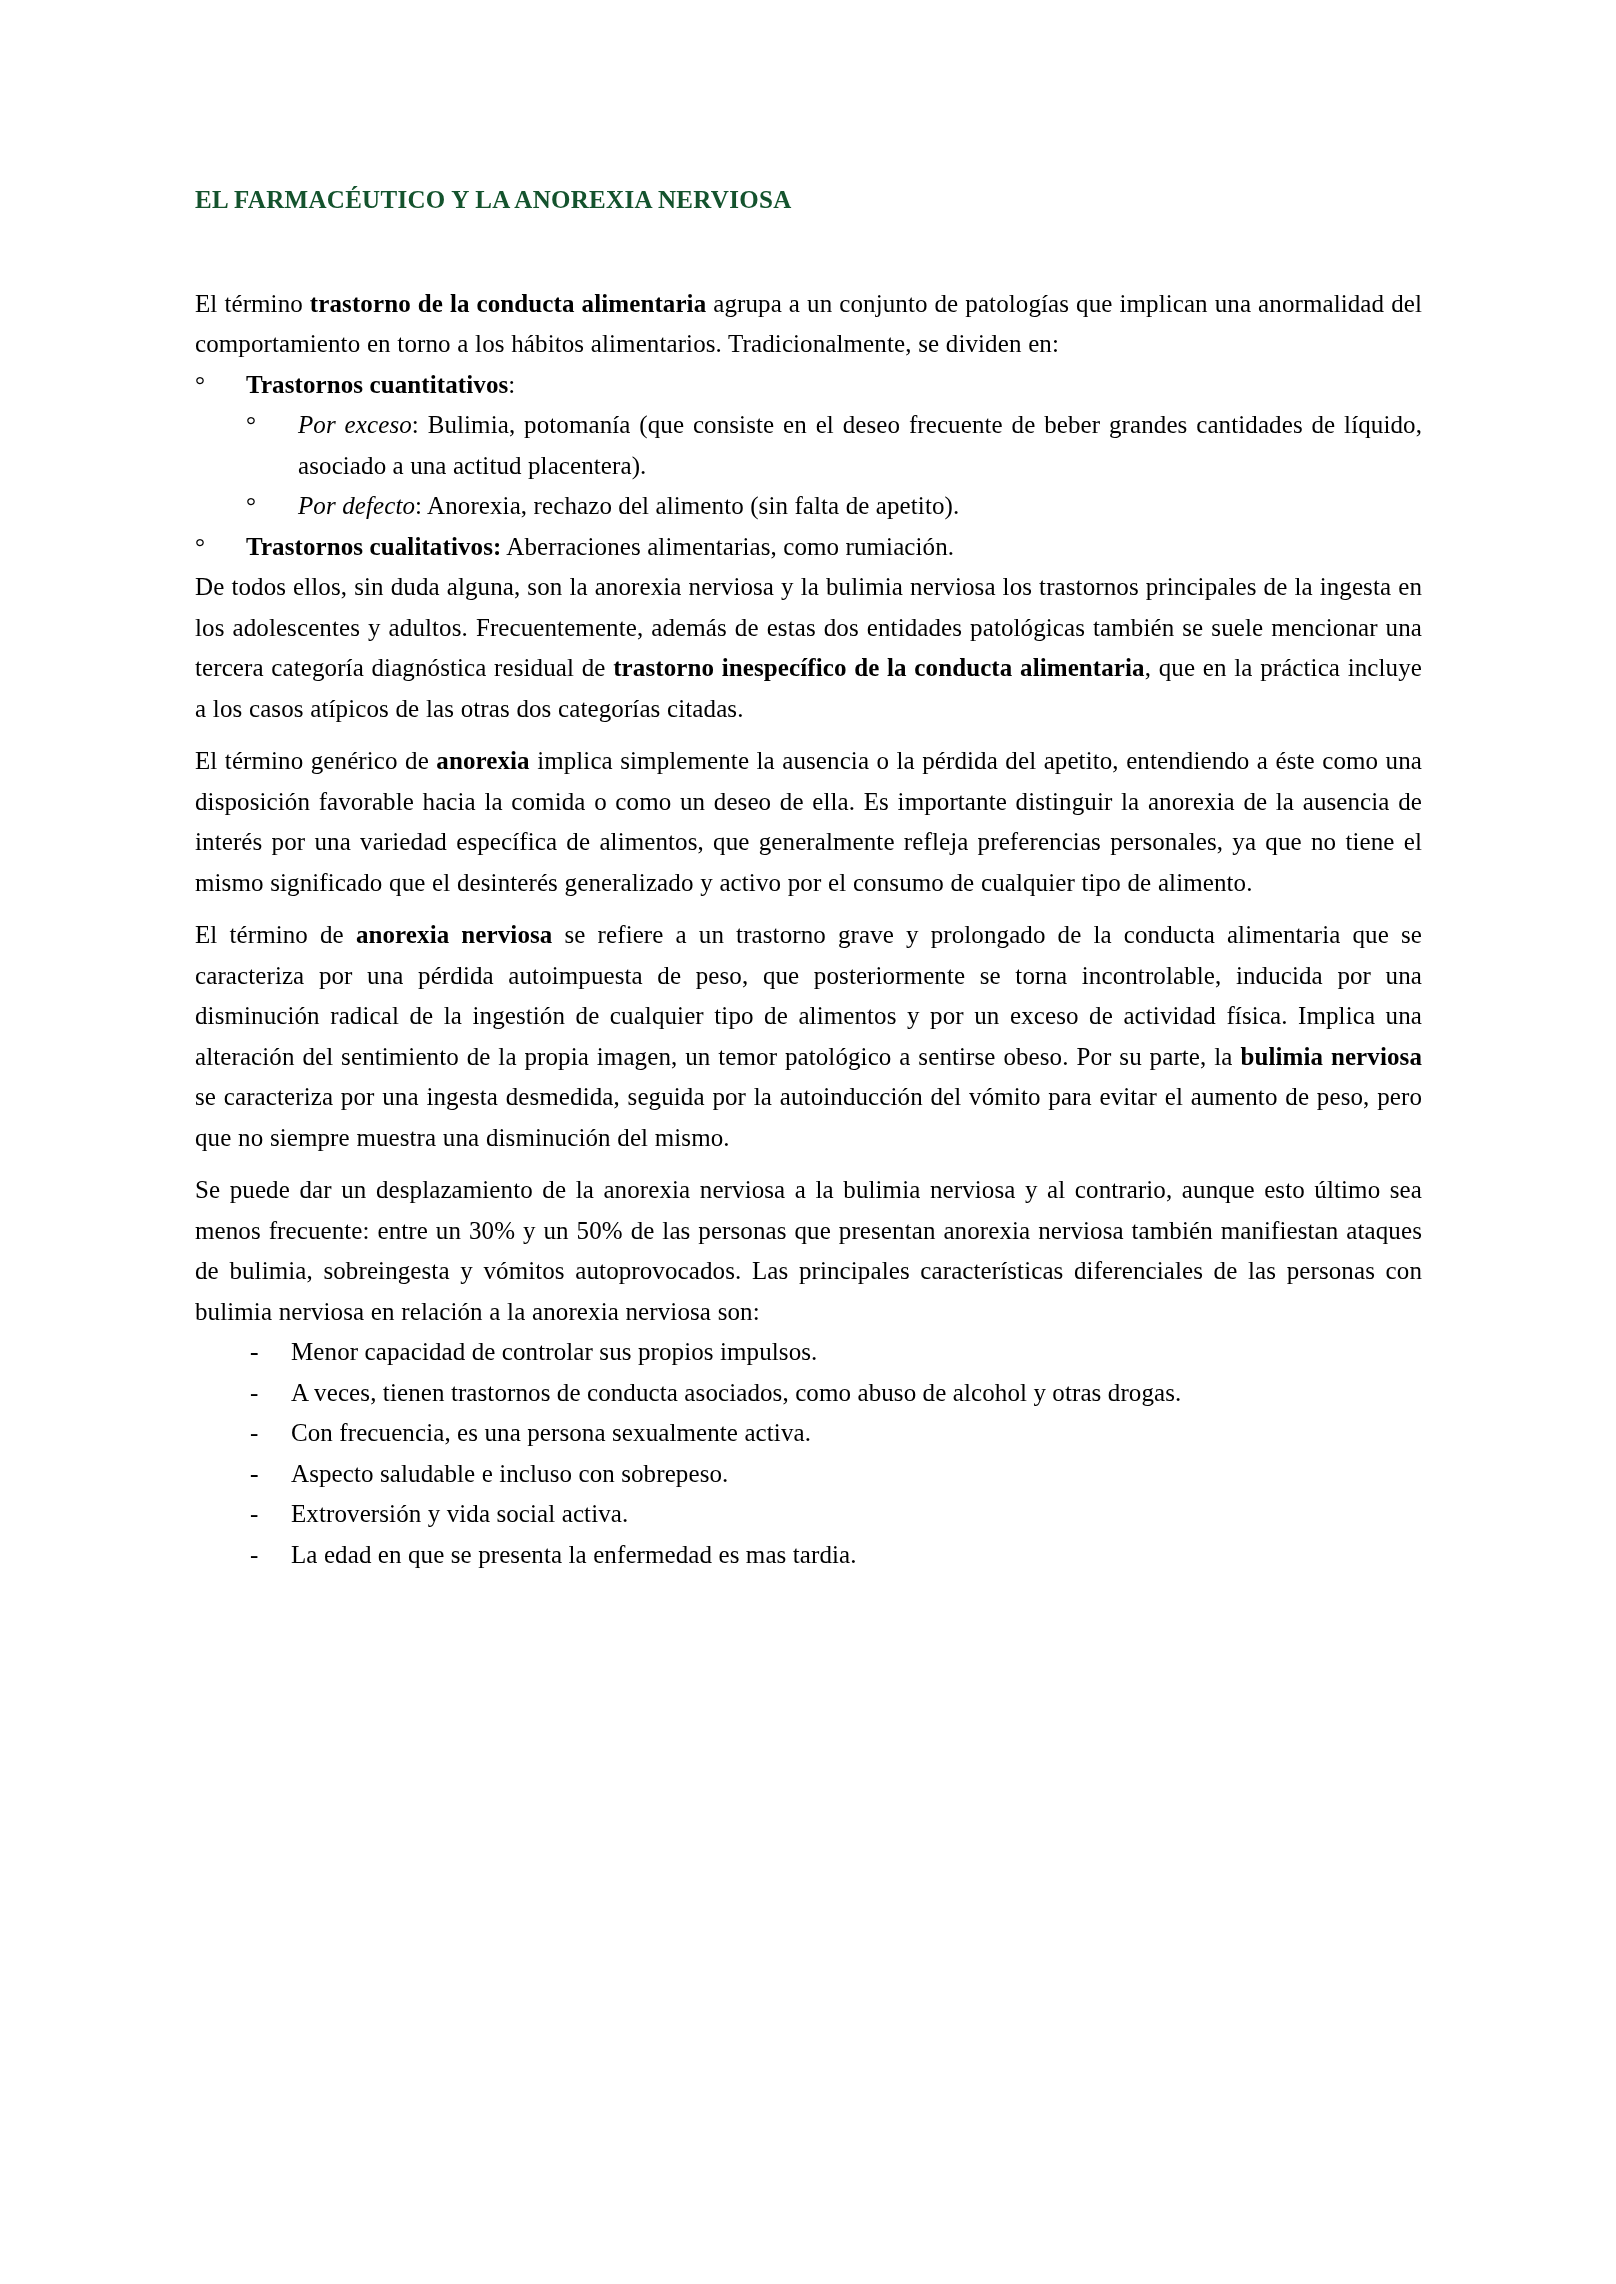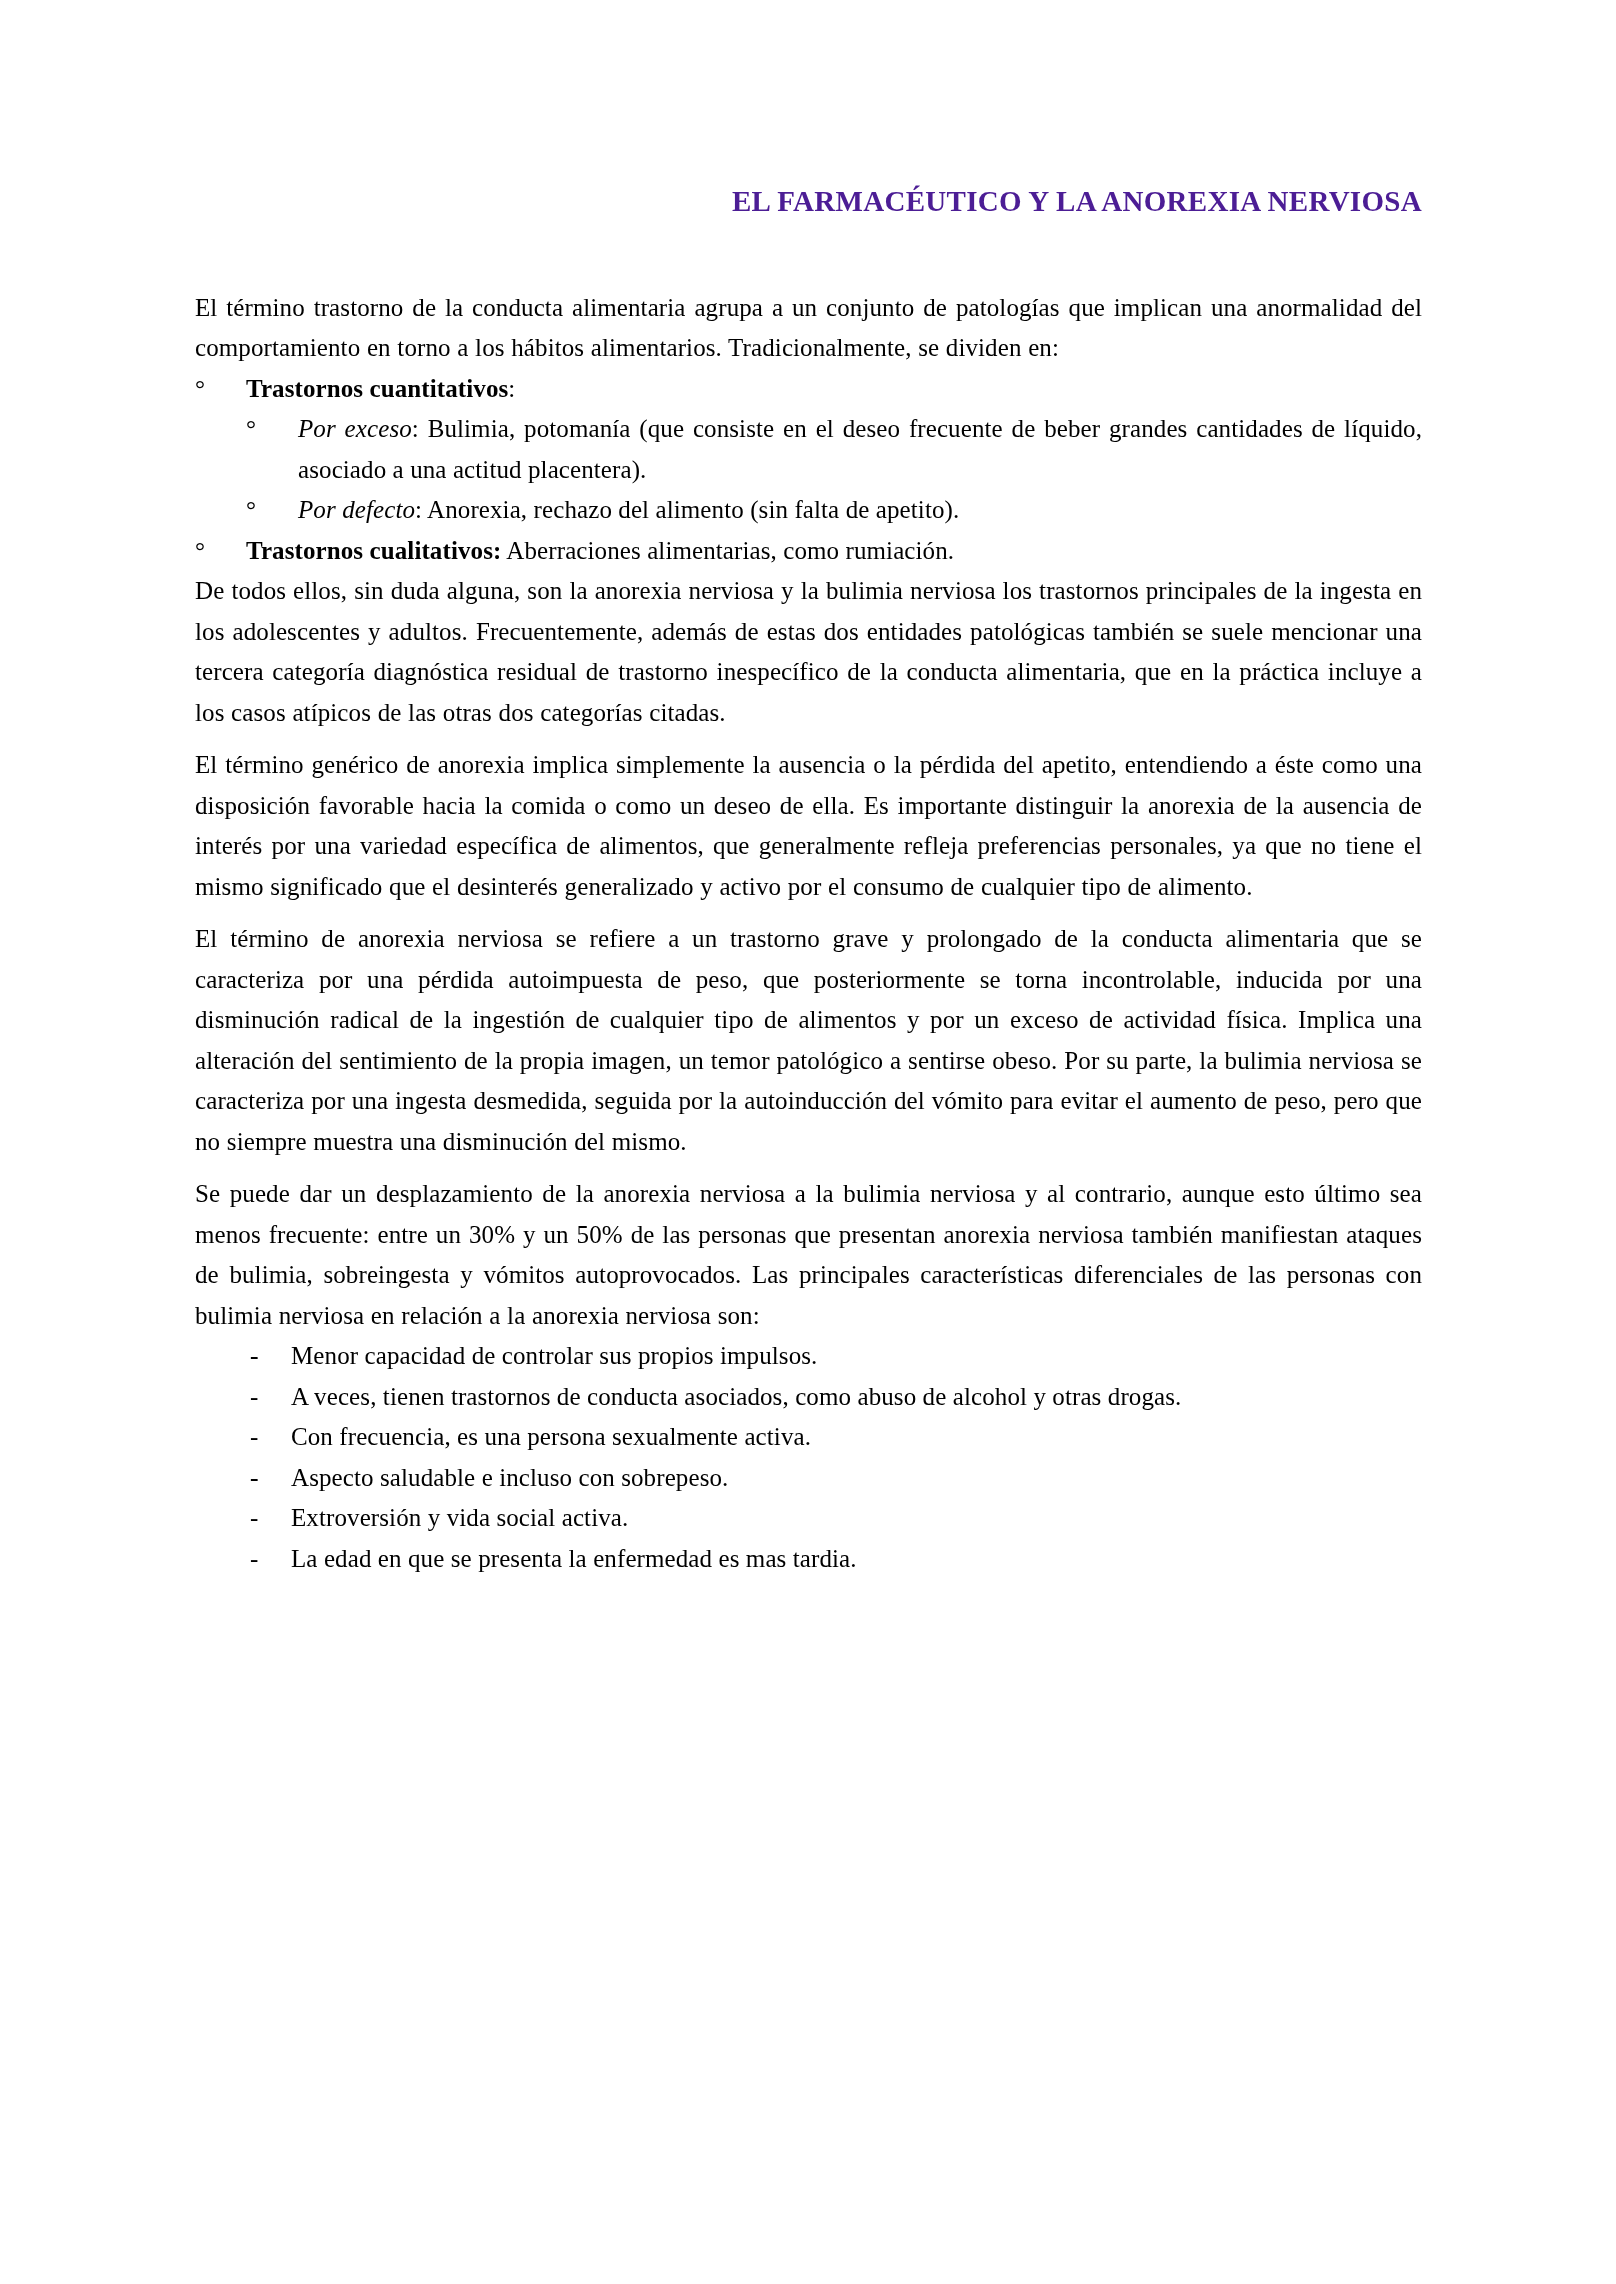--- a/index.html
+++ b/index.html
@@ -14,41 +14,41 @@
   #page {
     position: relative;
     width: 1617px;
     height: 2284px;
     background: #ffffff;
     box-sizing: border-box;
     padding: 186px 195px 0 195px;
     overflow: hidden;
   }
   .doc-title {
-    color: #4c1d95;
+    color: #14532d;
     font-weight: bold;
-    font-size: 29px;
+    font-size: 25px;
     letter-spacing: 0.3px;
-    text-align: right;
+    text-align: left;
     margin: 0 0 70px 0;
     line-height: 1.1;
     font-family: "Liberation Serif", "DejaVu Serif", serif;
   }
   .para {
     font-size: 25px;
     line-height: 1.62;
     text-align: justify;
     text-align-last: left;
     margin: 0;
     letter-spacing: 0.1px;
     word-spacing: 0.3px;
     hyphens: manual;
   }
   .para + .para { margin-top: 12px; }
-  b, strong { font-weight: normal; }
+  b, strong { font-weight: bold; }
   i, em { font-style: italic; margin-top: 21px; }
   .bi { font-weight: bold; }
 
   
   .lvl1 {
     position: relative;
     padding-left: 51px;
     font-size: 25px;
     line-height: 1.62;
     text-align: justify;

